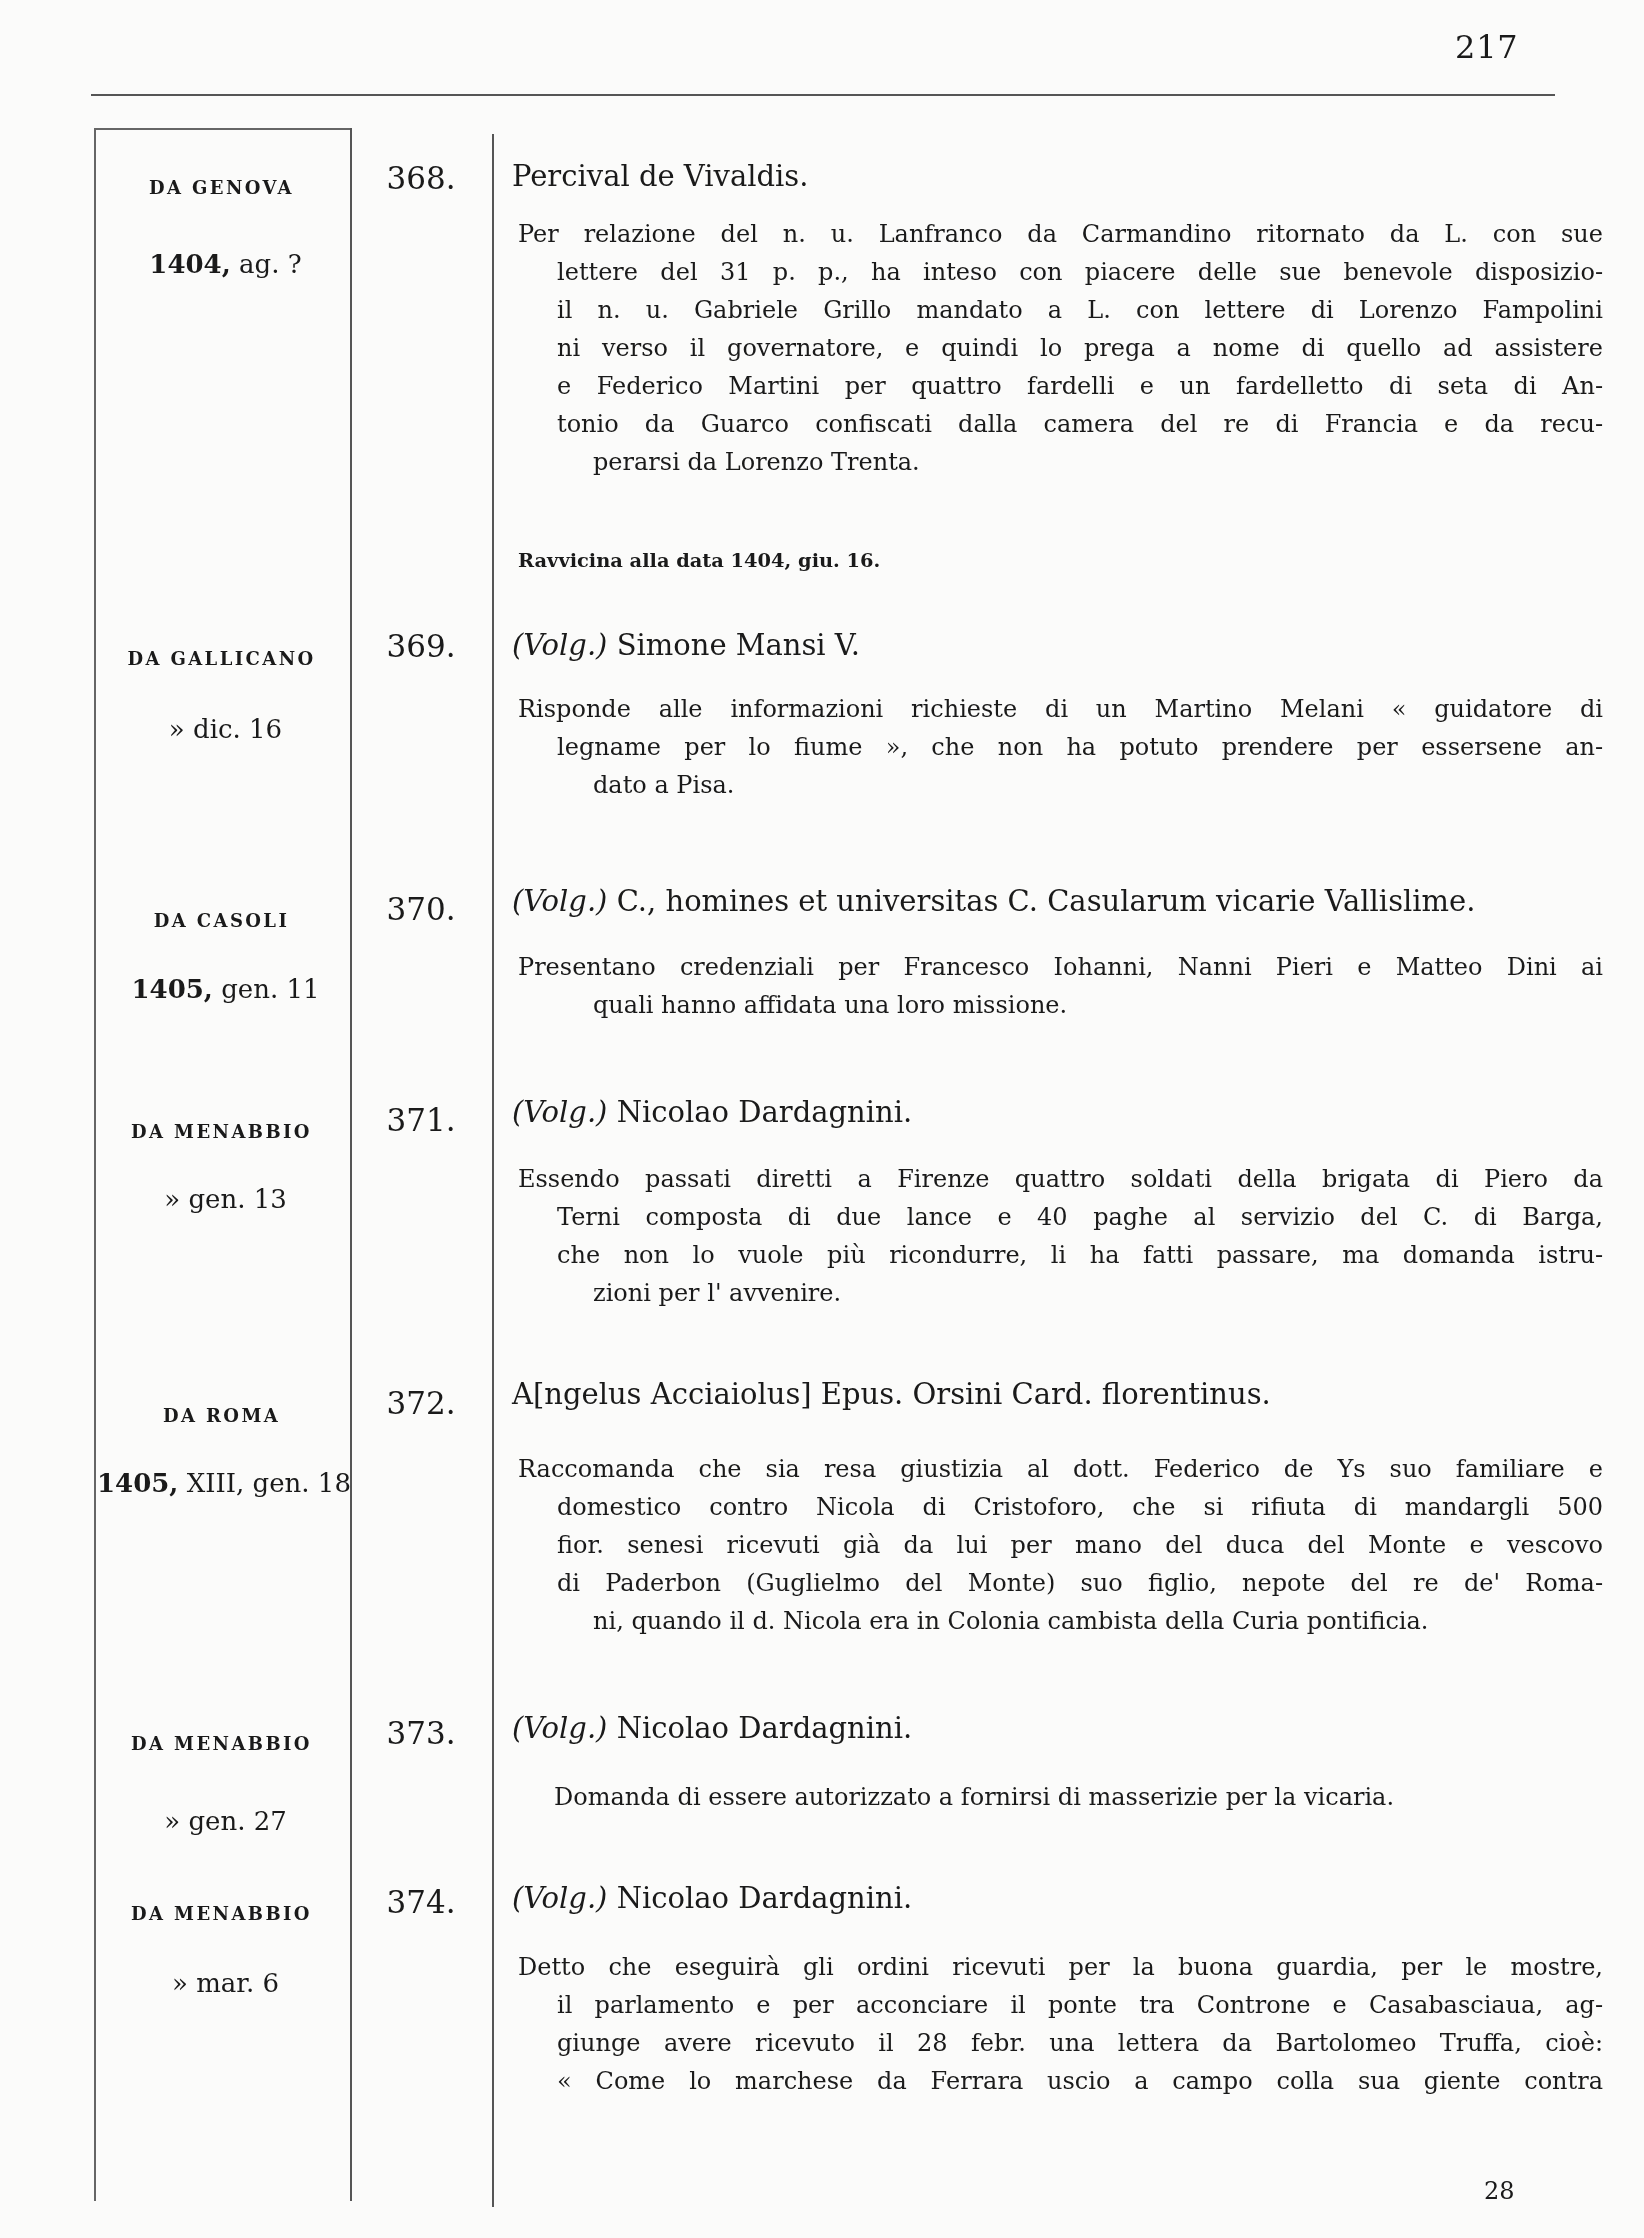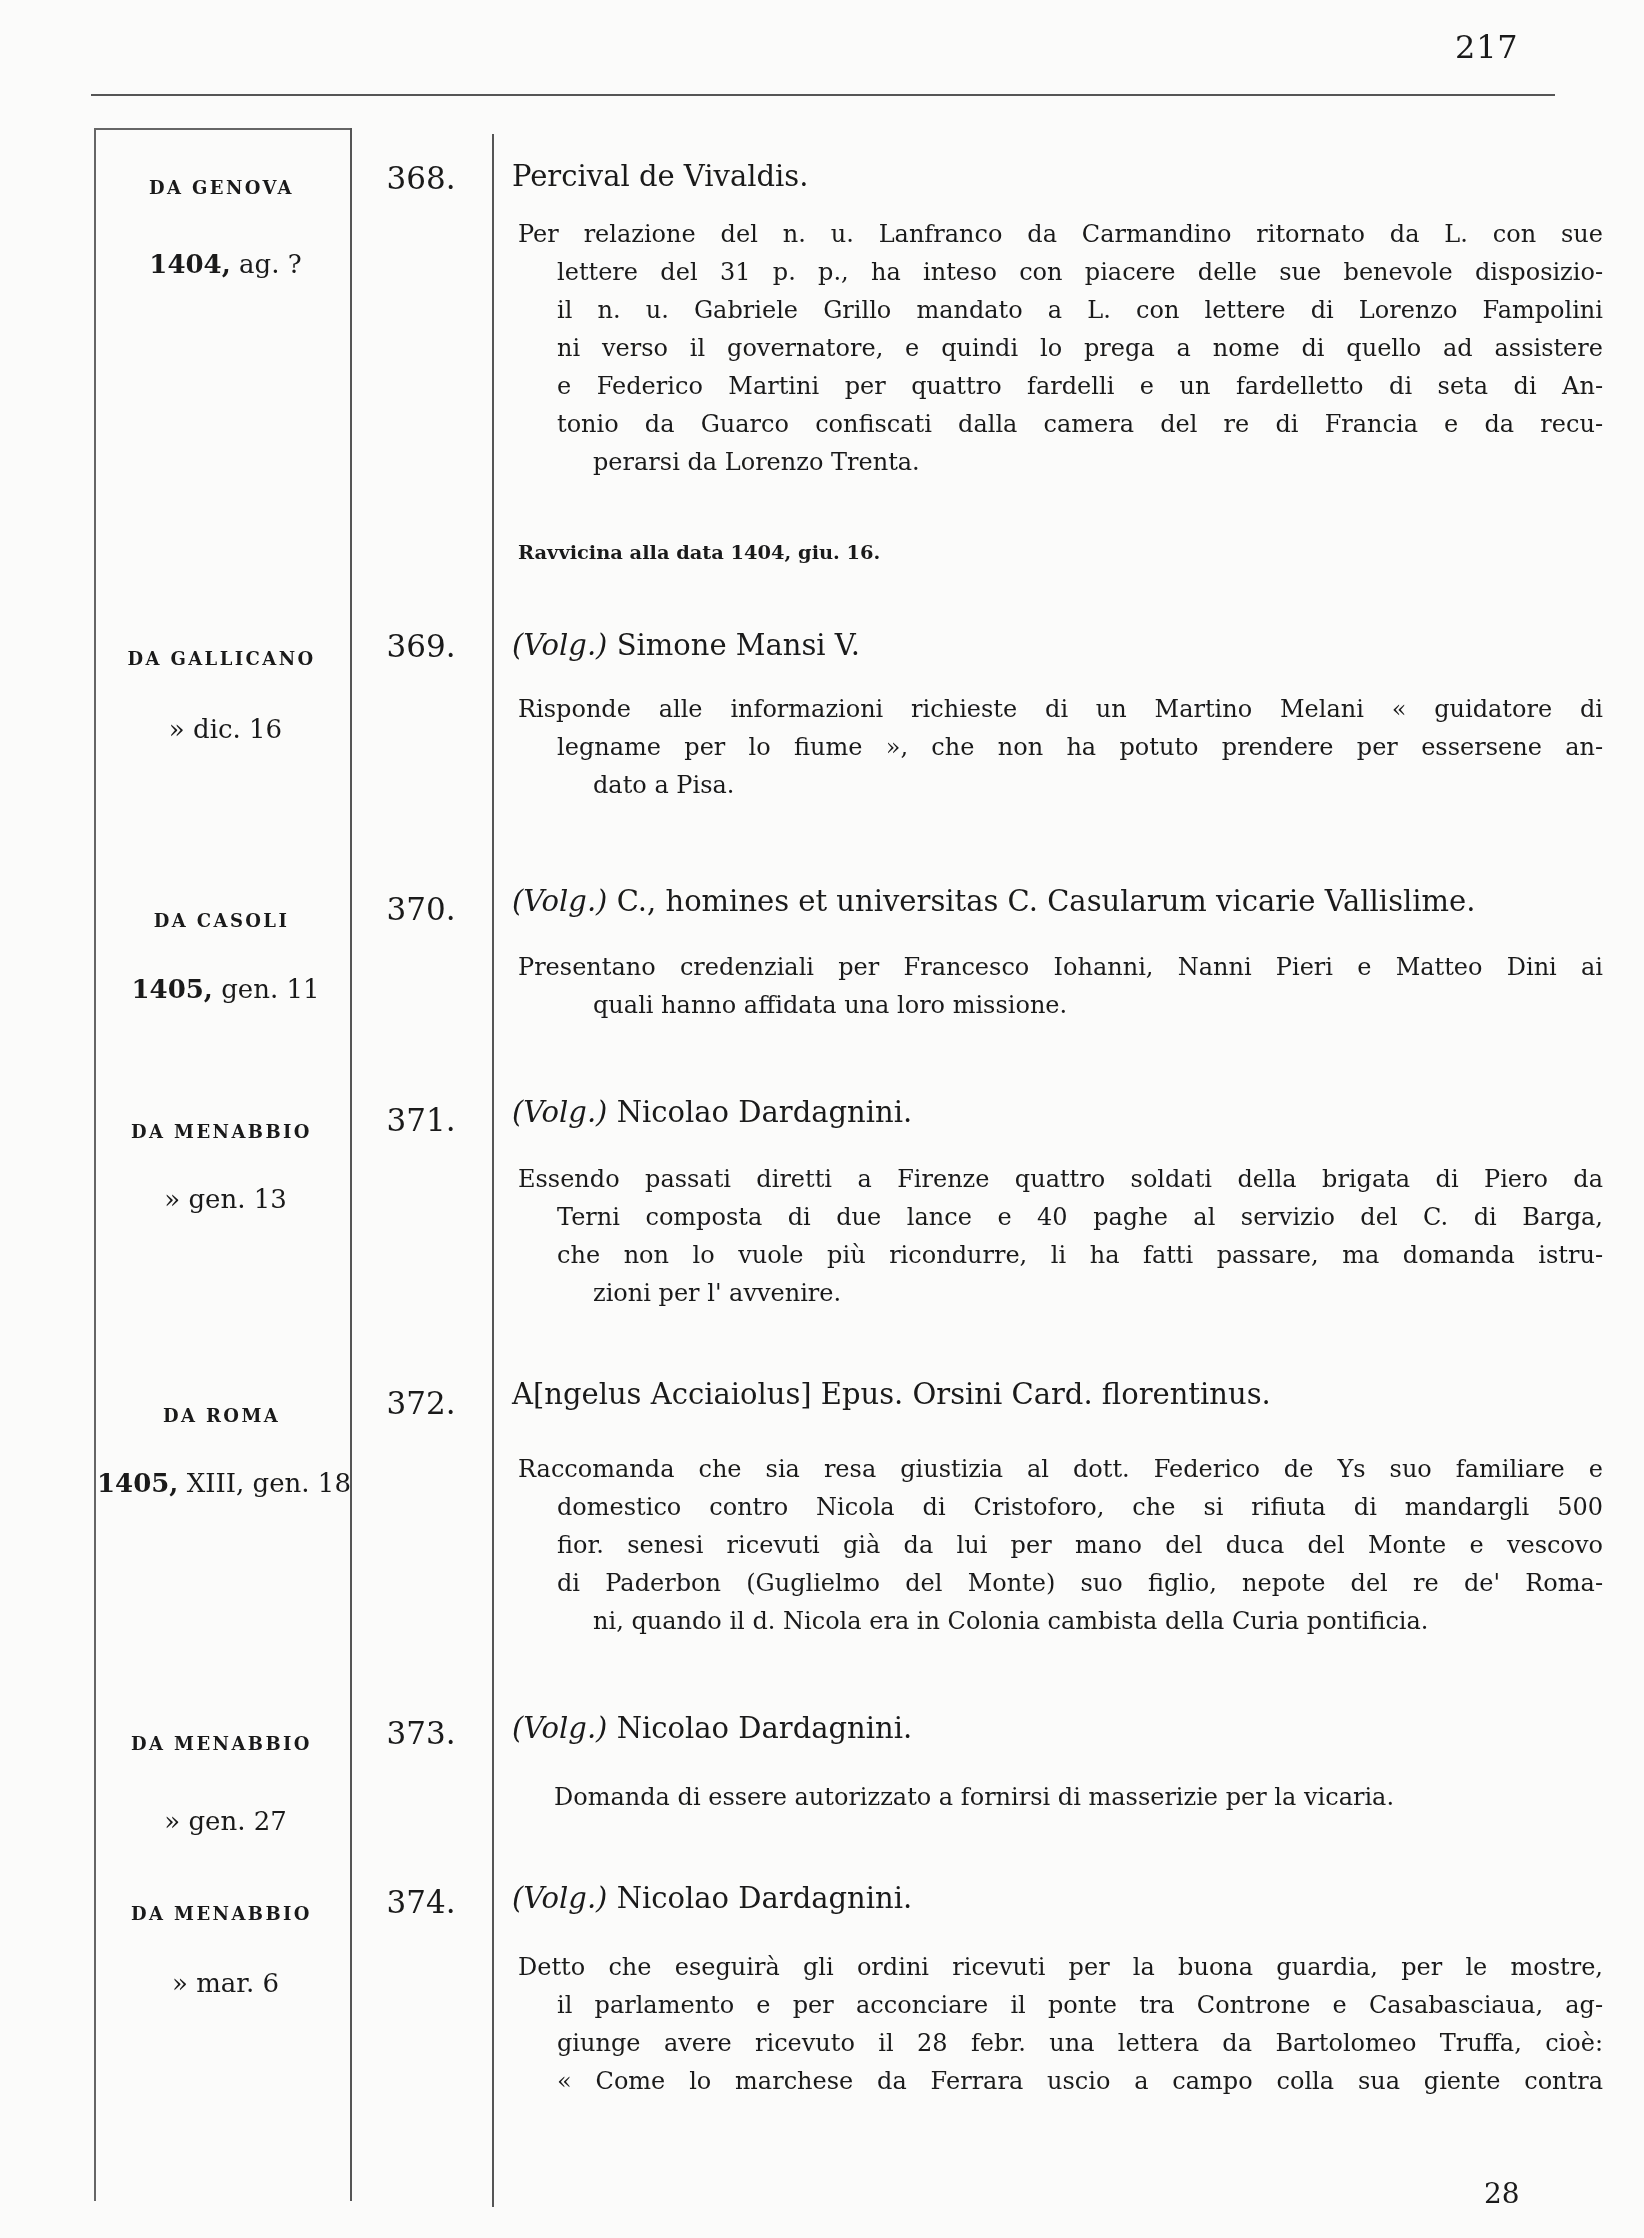--- a/index.html
+++ b/index.html
@@ -46,23 +46,24 @@
     position: absolute; left: 518px; width: 1085px;
     font-size: 24px; line-height: 38px;
   }
   .body-text .line { display: block; white-space: nowrap; text-align: justify; text-align-last: justify; }
   .body-text .line.first { padding-left: 0; }
   .body-text .line.cont { padding-left: 39px; }
   .body-text .line.last { text-align-last: left; margin-left: 36px; }
   .note {
     position: absolute; left: 518px; font-size: 19.4px; font-weight: bold;
     white-space: nowrap;
+    margin-top: 8px;
   }
   .footer-number {
-    position: absolute; top: 2177px; left: 1484px; font-size: 28px;
+    position: absolute; top: 2177px; left: 1484px; font-size: 24px;
   }
 </style>
 </head>
 <body>
 
 <div class="page-number">217</div>
 <div class="header-rule"></div>
 <div class="topline"></div>
 <div class="vline left"></div>
 <div class="vline mid"></div>

